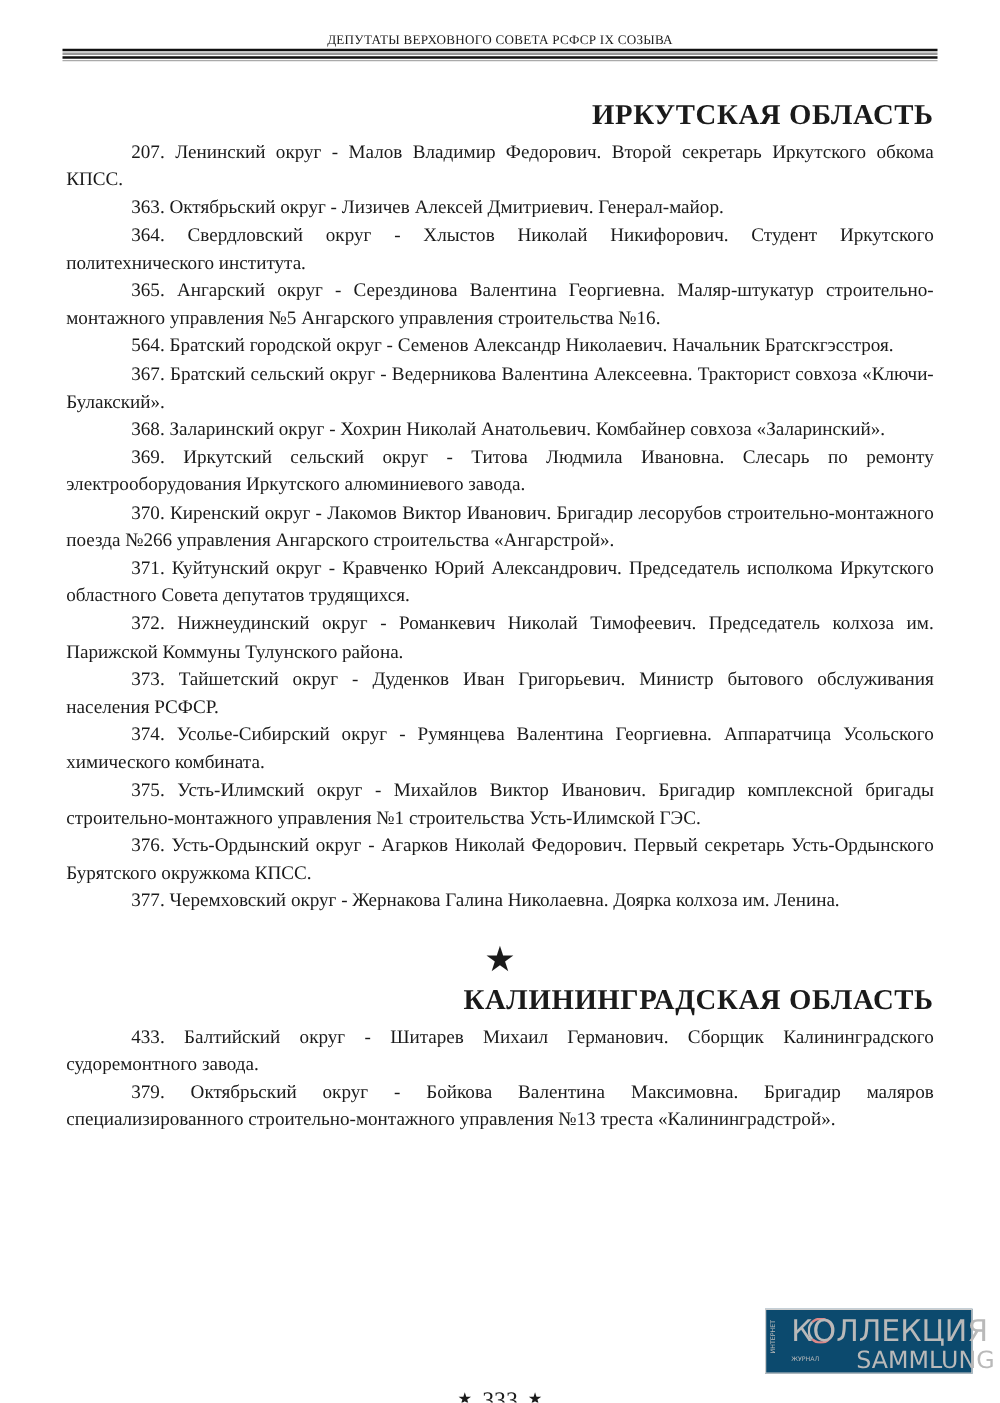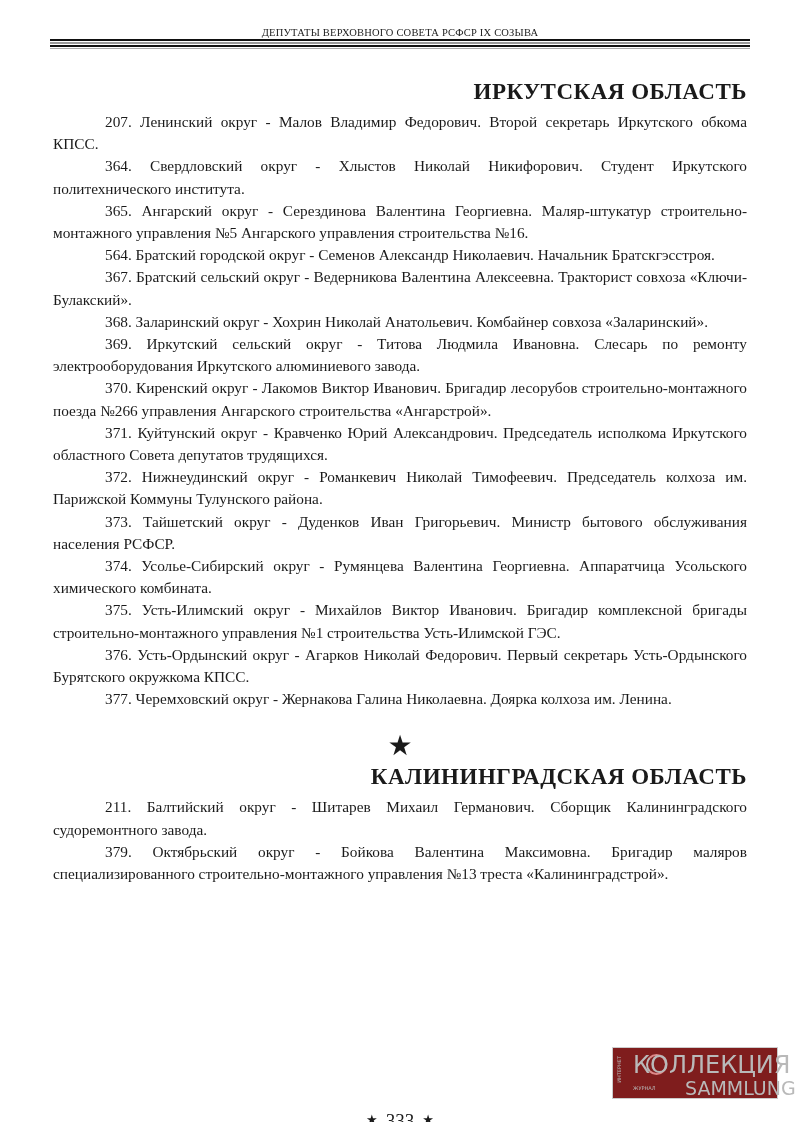--- a/index.html
+++ b/index.html
@@ -9,21 +9,21 @@
   .rule-a { top: 39px; height: 2px; background: #111; }
   .rule-b { top: 42px; height: 2px; background: #999; }
   .rule-c { top: 45px; height: 2px; background: #111; }
   .rule-d { top: 48px; height: 1px; background: #aaa; }
   .section-title { text-align: right; font-weight: bold; font-size: 23px; letter-spacing: 0.5px; margin: 0; }
   .content { position: absolute; left: 53px; width: 694px; top: 0; }
   .entry { font-size: 15.3px; line-height: 22.2px; text-align: justify; margin: 0; text-indent: 52px; }
   .star { text-align: center; font-size: 28px; line-height: 28px; }
   .footer { position: absolute; top: 1079px; left: 0; width: 800px; text-align: center; font-size: 19px; font-weight: normal; margin-top: 31px; }
   .footer .s { font-size: 13px; vertical-align: 3px; margin: 0 8px; }
-  .logo { position: absolute; left: 612px; top: 1047px; width: 164px; height: 50px; border: 1px solid #ccc; background: #7f1d1d; font-family: "DejaVu Sans", sans-serif; color: #b9b9b9; }
+  .logo { position: absolute; left: 612px; top: 1047px; width: 164px; height: 50px; border: 1px solid #ccc; background: #0c4a6e; font-family: "DejaVu Sans", sans-serif; color: #b9b9b9; }
   .logo .l1 { position: absolute; left: 20px; top: 3px; font-size: 24px; letter-spacing: 0px; }
   .logo .l2 { position: absolute; left: 72px; top: 29px; font-size: 19px; }
   .logo .side { position: absolute; left: 3px; top: 8px; font-size: 5px; writing-mode: vertical-rl; transform: rotate(180deg); }
   .logo .zh { position: absolute; left: 20px; top: 37px; font-size: 5px; }
   .logo .ring { position: absolute; left: 33px; top: 6px; width: 17px; height: 17px; border: 2px solid #d88; border-radius: 50%; border-left-color: #bbb; }
 </style>
 </head>
 <body>
 
 <div class="running-head">ДЕПУТАТЫ ВЕРХОВНОГО СОВЕТА РСФСР IX СОЗЫВА</div>
@@ -31,20 +31,21 @@
 <div class="rule rule-b"></div>
 <div class="rule rule-c"></div>
 <div class="rule rule-d"></div>
 
 <div class="content">
   <div style="height:79px"></div>
   <h2 class="section-title">ИРКУТСКАЯ ОБЛАСТЬ</h2>
   <div style="height:6px"></div>
   <div>
     <p class="entry">207. Ленинский округ - Малов Владимир Федорович. Второй секретарь Иркутского обкома КПСС.</p>
+    <p class="entry">363. Октябрьский округ - Лизичев Алексей Дмитриевич. Генерал-майор.</p>
     <p class="entry">364. Свердловский округ - Хлыстов Николай Никифорович. Студент Иркутского политехнического института.</p>
     <p class="entry">365. Ангарский округ - Серездинова Валентина Георгиевна. Маляр-штукатур строительно-монтажного управления №5 Ангарского управления строительства №16.</p>
     <p class="entry">564. Братский городской округ - Семенов Александр Николаевич. Начальник Братскгэсстроя.</p>
     <p class="entry">367. Братский сельский округ - Ведерникова Валентина Алексеевна. Тракторист совхоза «Ключи-Булакский».</p>
     <p class="entry">368. Заларинский округ - Хохрин Николай Анатольевич. Комбайнер совхоза «Заларинский».</p>
     <p class="entry">369. Иркутский сельский округ - Титова Людмила Ивановна. Слесарь по ремонту электрооборудования Иркутского алюминиевого завода.</p>
     <p class="entry">370. Киренский округ - Лакомов Виктор Иванович. Бригадир лесорубов строительно-монтажного поезда №266 управления Ангарского строительства «Ангарстрой».</p>
     <p class="entry">371. Куйтунский округ - Кравченко Юрий Александрович. Председатель исполкома Иркутского областного Совета депутатов трудящихся.</p>
     <p class="entry">372. Нижнеудинский округ - Романкевич Николай Тимофеевич. Председатель колхоза им. Парижской Коммуны Тулунского района.</p>
     <p class="entry">373. Тайшетский округ - Дуденков Иван Григорьевич. Министр бытового обслуживания населения РСФСР.</p>
@@ -53,21 +54,21 @@
     <p class="entry">376. Усть-Ордынский округ - Агарков Николай Федорович. Первый секретарь Усть-Ордынского Бурятского окружкома КПСС.</p>
     <p class="entry">377. Черемховский округ - Жернакова Галина Николаевна. Доярка колхоза им. Ленина.</p>
   </div>
 
   <div style="height:22px"></div>
   <div class="star">★</div>
   <div style="height:4px"></div>
   <h2 class="section-title">КАЛИНИНГРАДСКАЯ ОБЛАСТЬ</h2>
   <div style="height:6px"></div>
   <div>
-    <p class="entry">211. Балтийский округ - Шитарев Михаил Германович. Сборщик Калининградского судоремонтного завода.</p>
+    <p class="entry">433. Балтийский округ - Шитарев Михаил Германович. Сборщик Калининградского судоремонтного завода.</p>
     <p class="entry">379. Октябрьский округ - Бойкова Валентина Максимовна. Бригадир маляров специализированного строительно-монтажного управления №13 треста «Калининградстрой».</p>
   </div>
 </div>
 
 <div class="footer">
   <span class="s">★</span><span>333</span><span class="s">★</span>
 </div>
 
 <div class="logo">
   <span class="side">ИНТЕРНЕТ</span>

